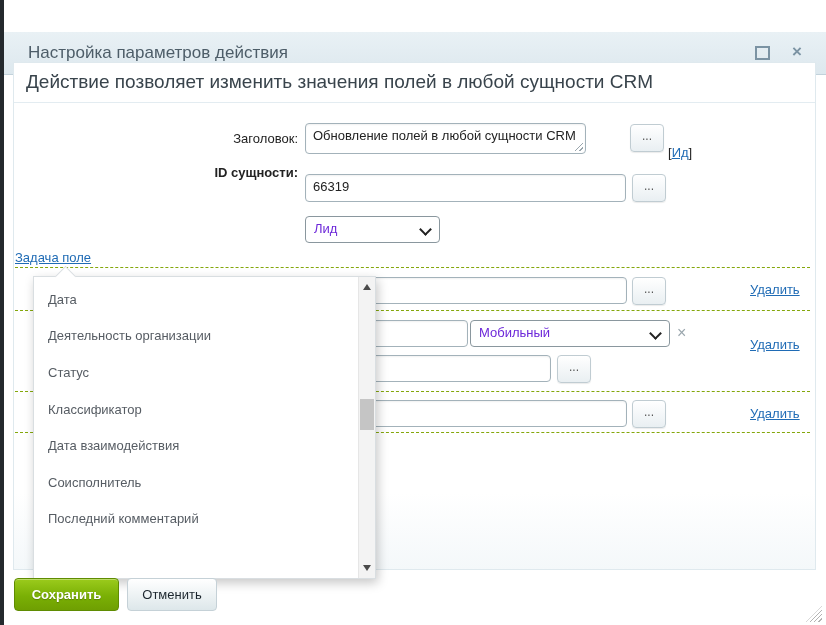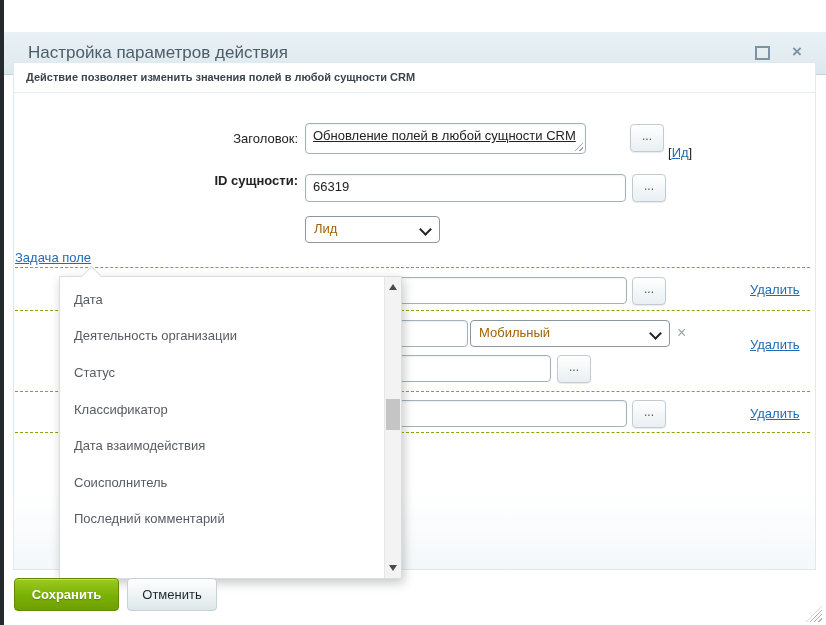--- a/index.html
+++ b/index.html
@@ -13,47 +13,47 @@
   .titlebar{position:absolute;left:4px;top:0;width:822px;height:42px;
     background:linear-gradient(#e9f1f5,#dde8ee);border-bottom:1px solid #c2d2db;margin-top:32px;}
   .title{position:absolute;left:24px;top:0;line-height:42px;font-size:17px;color:#4d5d68;}
   .win-btn{position:absolute;top:14px;cursor:pointer;}
   .btn-max{right:56px;width:11px;height:10px;border:2px solid #7b93a3;}
   .btn-close{right:24px;top:10px;font-size:17px;font-weight:bold;color:#7b93a3;line-height:20px;}
 
   
   .wrapper{position:absolute;left:13px;top:62px;width:803px;height:508px;
     border:1px solid #dfe9ee;background:linear-gradient(#ffffff 85%,#f4f8fa);box-sizing:border-box;}
-  .desc{padding:8px 12px 9px 12px;border-bottom:1px solid #e3ecf1;font-size:11px;color:#39444c;font-weight:bold;}
+  .desc{padding:8px 12px 9px 12px;border-bottom:1px solid #e3ecf1;font-size:19px;color:#39444c;}
 
   
   .lbl{position:absolute;width:152px;text-align:right;font-size:13px;color:#222;}
   .lbl.b{font-weight:bold;}
   .txt{position:absolute;box-sizing:border-box;border:1px solid #a3b2ba;border-radius:4px;
     background:#fff;font-size:13px;color:#222;padding:4px 7px;
     box-shadow:inset 0 1px 2px rgba(0,0,0,.06);white-space:nowrap;overflow:hidden;}
   .resize-corner{position:absolute;right:2px;bottom:2px;width:9px;height:9px;
     background:repeating-linear-gradient(-45deg,transparent,transparent 2px,#9aa6ad 2px,#9aa6ad 3px);
     clip-path:polygon(100% 0,100% 100%,0 100%);}
   .sel{position:absolute;box-sizing:border-box;border:1px solid #8a979e;border-radius:4px;
-    background:#fff;font-size:13px;color:#a16207;padding:4px 22px 4px 8px;white-space:nowrap;overflow:hidden;cursor:pointer;}
+    background:#fff;font-size:13px;color:#6d28d9;padding:4px 22px 4px 8px;white-space:nowrap;overflow:hidden;cursor:pointer;}
   .chev{position:absolute;right:9px;top:8px;width:7px;height:7px;
     border-right:2px solid #222;border-bottom:2px solid #222;transform:rotate(45deg);}
   .btn-more{position:absolute;box-sizing:border-box;width:34px;height:28px;border:1px solid #c0ccd2;border-radius:4px;
     background:linear-gradient(#ffffff,#e9eff2);color:#555;font-size:12px;text-align:center;line-height:22px;cursor:pointer;
     box-shadow:0 1px 1px rgba(0,0,0,.08);}
   a.lnk{color:#1f6bb5;text-decoration:underline;font-size:13px;cursor:pointer;}
   .id-wrap{position:absolute;font-size:13px;color:#222;}
   .dashed{position:absolute;left:15px;width:795px;height:0;border-top:1px dashed #84a70b;}
   .del{position:absolute;left:750px;}
   .rm{position:absolute;color:#9aa6ad;font-size:16px;line-height:16px;cursor:pointer;}
 
   
   .popup{position:absolute;left:33px;top:276px;width:343px;height:303px;background:#fff;
-    border:1px solid #d9dee1;box-shadow:2px 4px 10px rgba(0,0,0,.22);box-sizing:border-box;margin-left:26px;}
+    border:1px solid #d9dee1;box-shadow:2px 4px 10px rgba(0,0,0,.22);box-sizing:border-box;}
   .nub{position:absolute;left:24px;top:-8px;width:14px;height:14px;background:#fff;transform:rotate(45deg);
     border-left:1px solid #d9dee1;border-top:1px solid #d9dee1;}
   .p-items{position:absolute;left:0;top:4px;right:18px;bottom:0;overflow:hidden;}
   .p-item{height:36.6px;display:flex;align-items:center;padding-left:14px;font-size:13px;color:#565c63;cursor:pointer;}
   .sbar{position:absolute;top:0;right:0;width:17px;height:100%;background:#f3f3f3;border-left:1px solid #e6e6e6;box-sizing:border-box;}
   .s-up,.s-dn{position:absolute;left:4px;width:0;height:0;border-left:4px solid transparent;border-right:4px solid transparent;cursor:pointer;}
   .s-up{top:7px;border-bottom:6px solid #4a4a4a;}
   .s-dn{bottom:7px;border-top:6px solid #4a4a4a;}
   .s-thumb{position:absolute;left:1px;top:122px;width:14px;height:31px;background:#c5c5c5;cursor:pointer;}
 
@@ -80,28 +80,28 @@
     <span class="title">Настройка параметров действия</span>
     <span class="win-btn btn-max"></span>
     <span class="win-btn btn-close">×</span>
   </div>
 
   <div class="wrapper">
     <div class="desc">Действие позволяет изменить значения полей в любой сущности CRM</div>
   </div>
 
   <div class="lbl" style="left:146px;top:131px;">Заголовок:</div>
-  <div class="txt" style="left:305px;top:123px;width:281px;height:31px;text-decoration:underline;">
+  <div class="txt" style="left:305px;top:123px;width:281px;height:31px;">
     <span>Обновление полей в любой сущности CRM</span>
     <span class="resize-corner"></span>
   </div>
   <div class="btn-more" style="left:630px;top:124px;">...</div>
   <div class="id-wrap" style="left:668px;top:145px;"><span>[</span><a class="lnk">Ид</a><span>]</span></div>
 
-  <div class="lbl b" style="left:146px;top:173px;">ID сущности:</div>
+  <div class="lbl b" style="left:146px;top:165px;">ID сущности:</div>
   <div class="txt" style="left:305px;top:174px;width:321px;height:28px;">
     <span>66319</span>
   </div>
   <div class="btn-more" style="left:632px;top:174px;">...</div>
 
   <div class="sel" style="left:305px;top:216px;width:135px;height:27px;">
     <span>Лид</span>
     <span class="chev"></span>
   </div>
 

